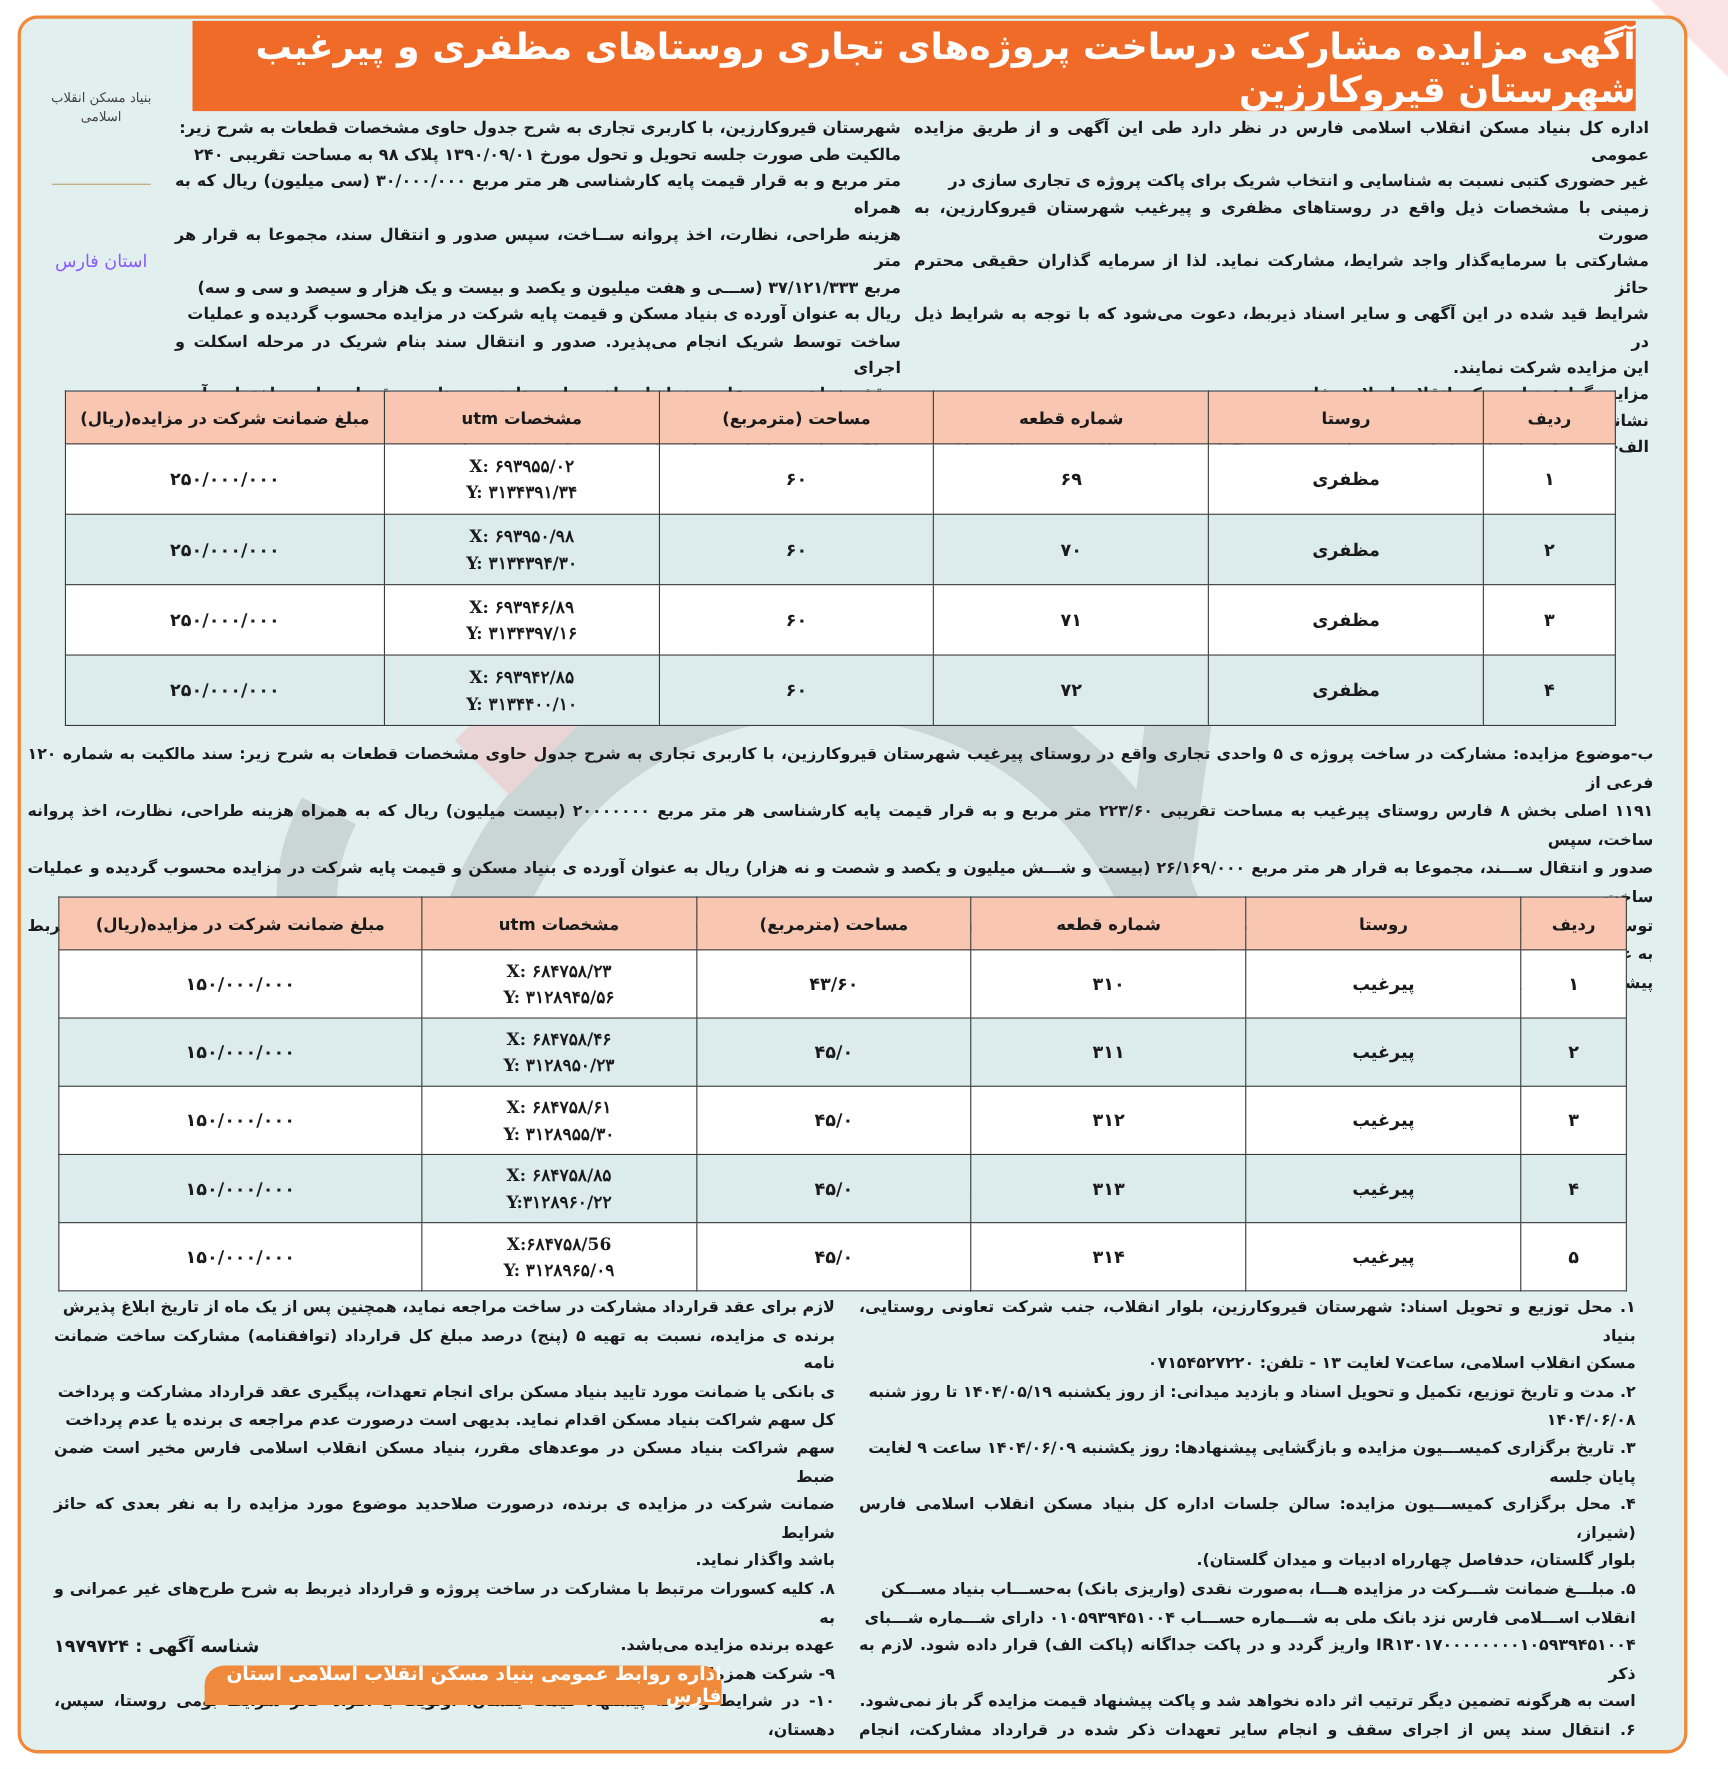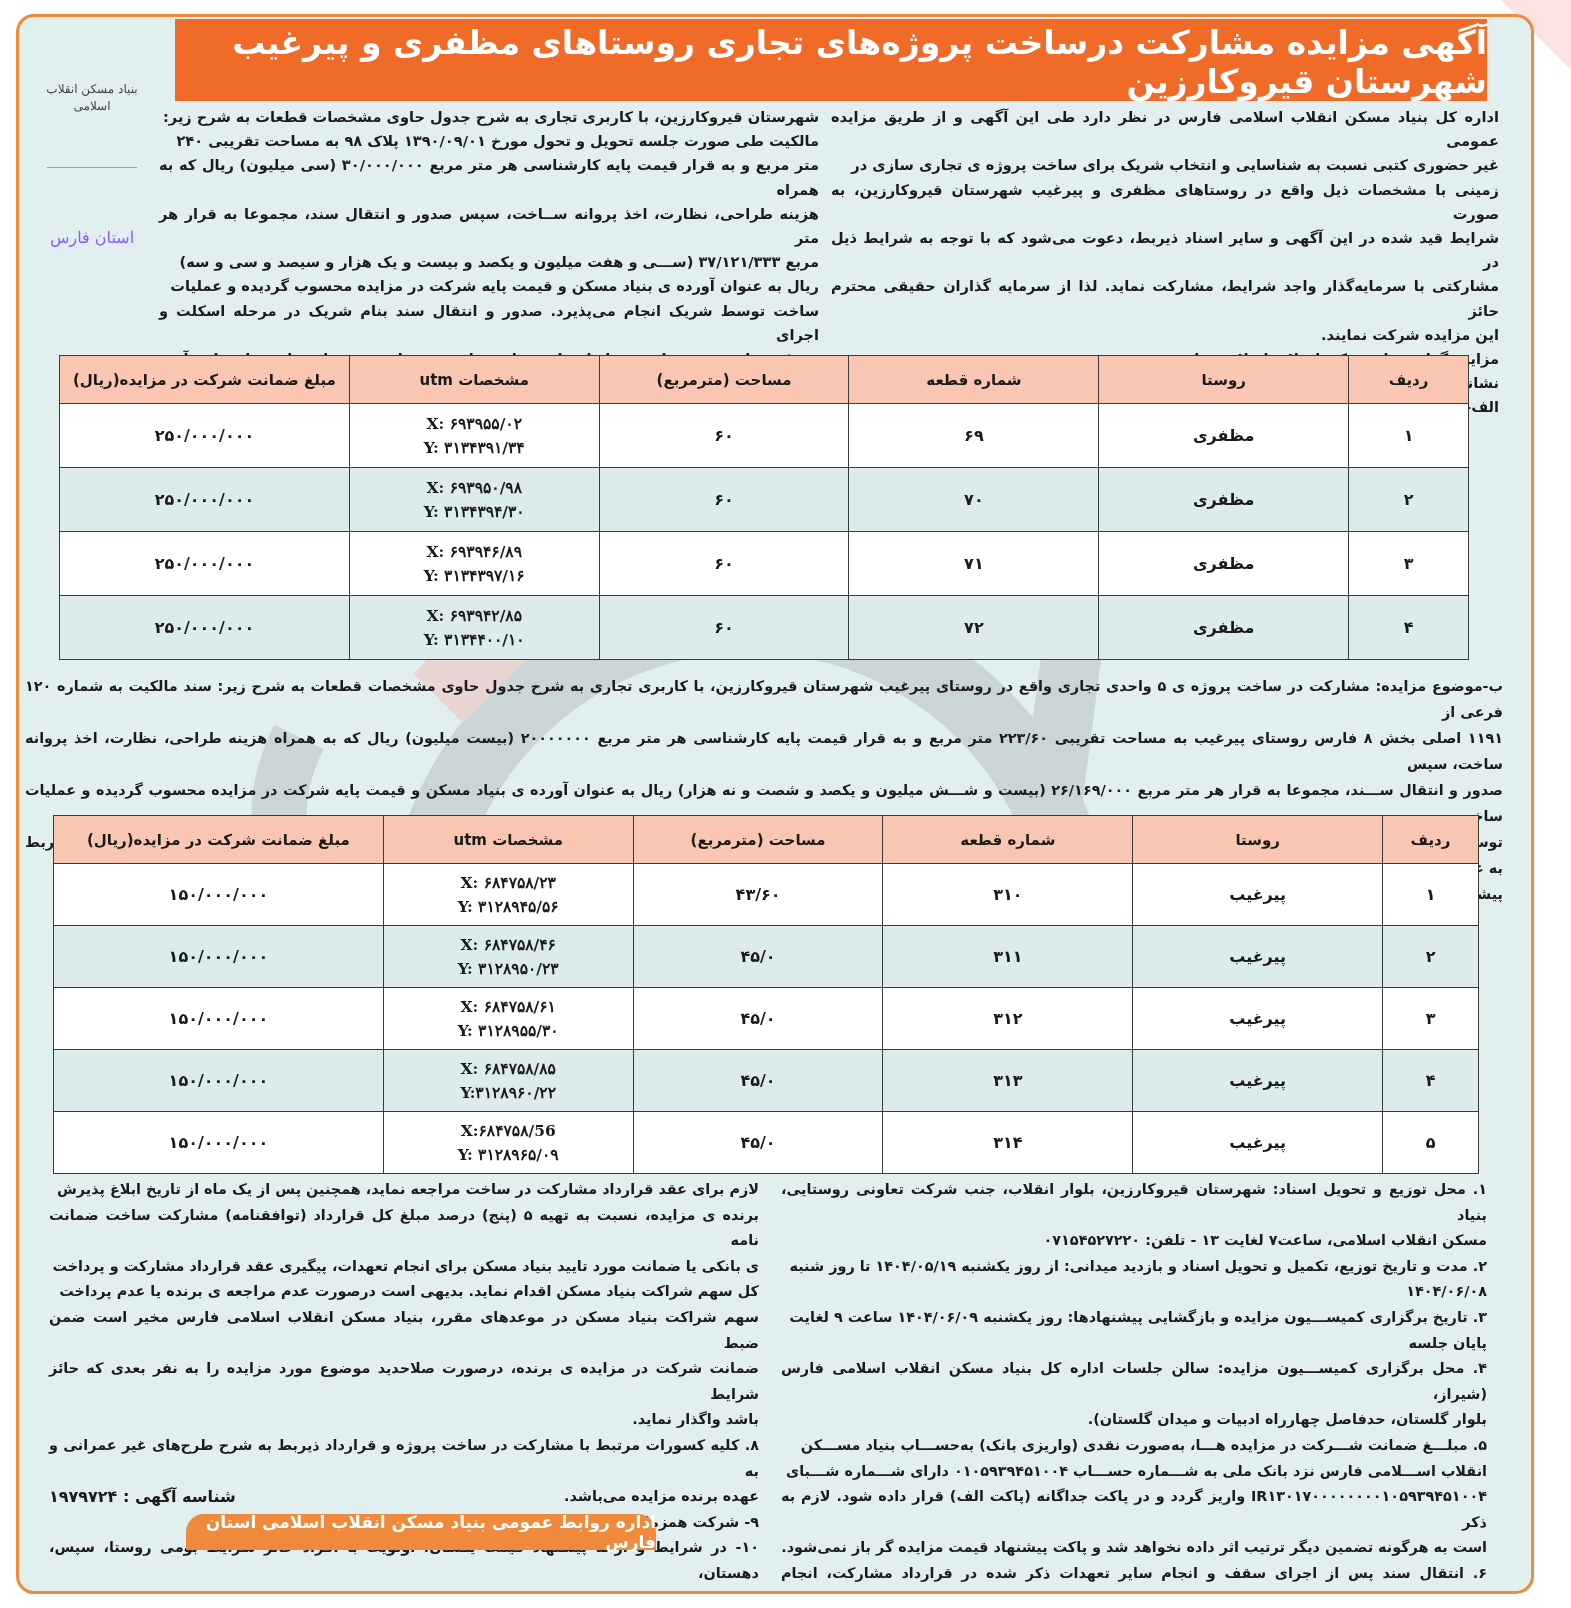--- a/index.html
+++ b/index.html
@@ -82,24 +82,24 @@
       <div class="divider"></div>
       <div class="logo-sub">استان فارس</div>
     </div>
 
     <div class="title-bar">
       <h1>آگهی مزایده مشارکت درساخت پروژه‌های تجاری روستاهای مظفری و پیرغیب شهرستان قیروکارزین</h1>
     </div>
 
     <div class="para intro-right">
       <span class="line">اداره کل بنیاد مسکن انقلاب اسلامی فارس در نظر دارد طی این آگهی و از طریق مزایده عمومی</span>
-      <span class="line">غیر حضوری کتبی  نسبت به شناسایی و انتخاب شریک برای ساخت پروژه ی تجاری سازی در</span>
+      <span class="line">غیر حضوری کتبی  نسبت به شناسایی و انتخاب شریک برای پاکت پروژه ی تجاری سازی در</span>
       <span class="line">زمینی با مشخصات ذیل واقع در روستاهای مظفری و پیرغیب شهرستان قیروکارزین، به صورت</span>
+      <span class="line">مشارکتی با سرمایه‌گذار واجد شرایط، مشارکت نماید. لذا از سرمایه گذاران حقیقی محترم حائز</span>
       <span class="line">شرایط قید شده در این آگهی و سایر اسناد ذیربط، دعوت می‌شود که با توجه به شرایط ذیل در</span>
-      <span class="line">مشارکتی با سرمایه‌گذار واجد شرایط، مشارکت نماید. لذا از سرمایه گذاران حقیقی محترم حائز</span>
       <span class="line">این مزایده شرکت نمایند.</span>
       <span class="line">مزایده گزار: بنیاد مسکن انقلاب اسلامی فارس</span>
       <span class="line">نشانی مزایده گزار: شیراز، بلوار گلستان، حدفاصل چهار راه ادبیات و میدان گلستان</span>
       <span class="line">الف- موضوع مزایده: مشارکت در ســـاخت پروژه ی ۴واحدی تجاری واقع در روستای مظفری</span>
     </div>
 
     <div class="para intro-left">
       <span class="line">شهرستان قیروکارزین، با کاربری تجاری به شرح جدول حاوی مشخصات قطعات به شرح زیر:</span>
       <span class="line">مالکیت طی صورت جلسه تحویل و تحول مورخ ۱۳۹۰/۰۹/۰۱ پلاک ۹۸ به مساحت تقریبی ۲۴۰</span>
       <span class="line">متر مربع و به قرار قیمت پایه کارشناسی هر متر مربع ۳۰/۰۰۰/۰۰۰ (سی میلیون) ریال که به همراه</span>

